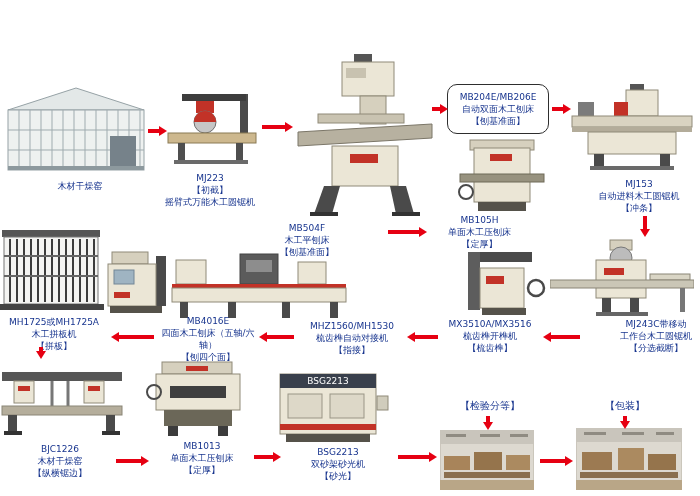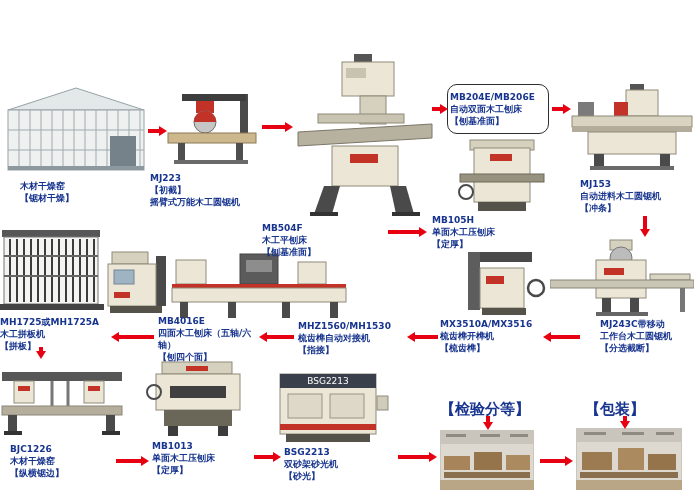--- a/index.html
+++ b/index.html
@@ -1,22 +1,22 @@
 <!DOCTYPE html>
 <html style="--arrow: #e60012; --labelc: #17348e; --bg: #ffffff;"><head>
 <meta charset="utf-8">
 <style>
   *{box-sizing:border-box;margin:0;padding:0}
   html,body{background:#fff}
   .stage{position:relative;width:700px;height:496px;background:var(--bg,#fff);overflow:hidden;
          font-family:"DejaVu Sans",sans-serif}
   .m{position:absolute}
-  .label{position:absolute;text-align:left;color:var(--labelc,#17348e);font-weight:bold;
+  .label{position:absolute;text-align:center;color:var(--labelc,#17348e);font-weight:normal;
          font-size:9px;line-height:1.35;font-family:"DejaVu Sans",sans-serif}
-  .label.big{font-size:15px}
+  .label.big{font-size:10px}
   .boxed{border:1.5px solid #2e2e2e;border-radius:10px;padding:6px 2px;background:#fff}
   .arrow{position:absolute}
   .arrow .shaft{position:absolute;background:var(--arrow,#e60012)}
   .arrow.right,.arrow.left{height:10px}
   .arrow.right .shaft{left:0;right:6px;top:3px;height:4px}
   .arrow.right::after{content:"";position:absolute;right:-1px;top:0;width:0;height:0;
       border-left:8px solid var(--arrow,#e60012);border-top:5px solid transparent;border-bottom:5px solid transparent}
   .arrow.left .shaft{left:6px;right:0;top:3px;height:4px}
   .arrow.left::before{content:"";position:absolute;left:-1px;top:0;width:0;height:0;
       border-right:8px solid var(--arrow,#e60012);border-top:5px solid transparent;border-bottom:5px solid transparent}
@@ -229,21 +229,20 @@
     <rect x="80" y="4" width="18" height="3" fill="#8f8b82"></rect>
     <rect x="6" y="24" width="30" height="18" fill="#9c7a52"></rect>
     <rect x="42" y="20" width="26" height="22" fill="#ab8a60"></rect>
     <rect x="72" y="26" width="28" height="16" fill="#95744c"></rect>
     <rect x="4" y="44" width="98" height="6" fill="#8a6f4e"></rect>
     <rect x="0" y="52" width="106" height="10" fill="#b9a687"></rect>
   </svg>
 
   <div class="label" style="left:20px;top:180px;width:120px">
     <div>木材干燥窑</div>
-    <div>【锯材干燥】</div>
   </div>
 
   <div class="label" style="left:150px;top:172px;width:120px">
     <div>MJ223</div>
     <div>【初截】</div>
     <div>摇臂式万能木工圆锯机</div>
   </div>
 
   <div class="label boxed" style="left:447px;top:84px;width:102px">
     <div>MB204E/MB206E</div>

